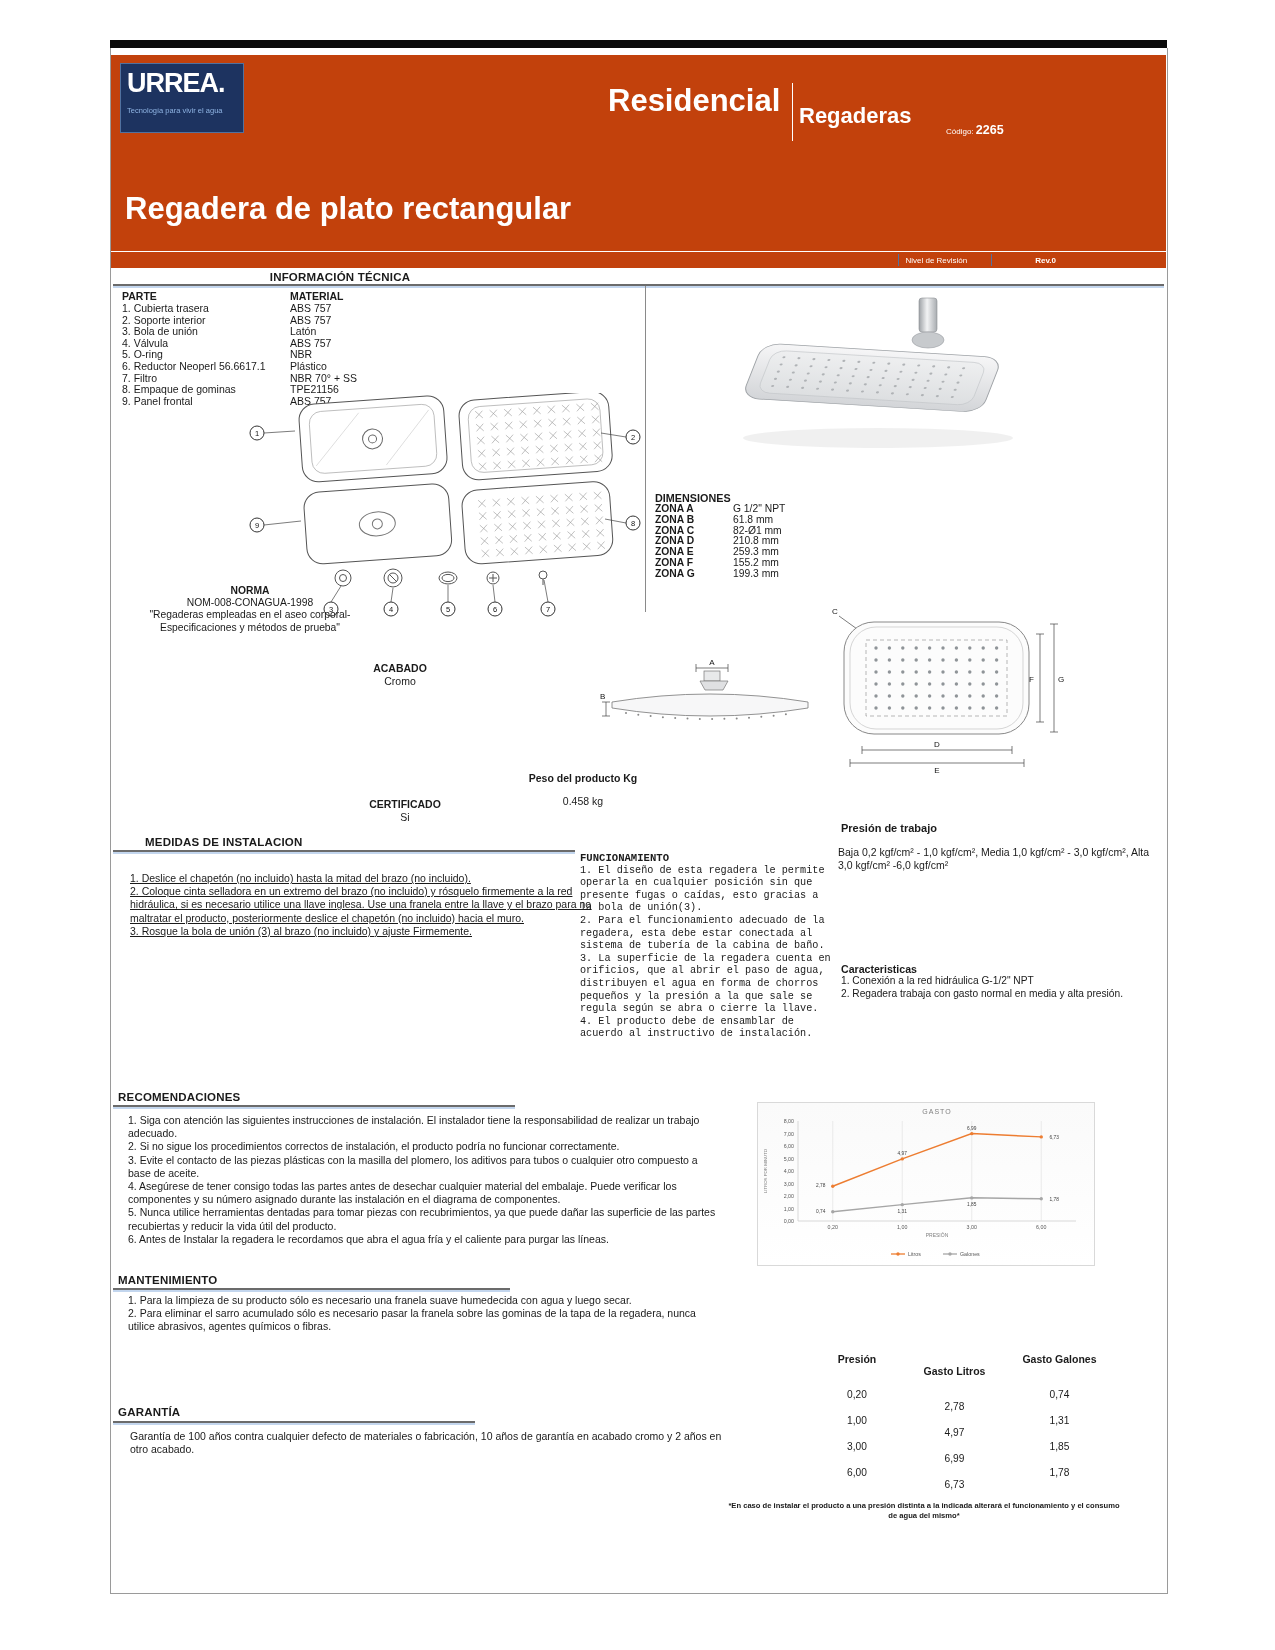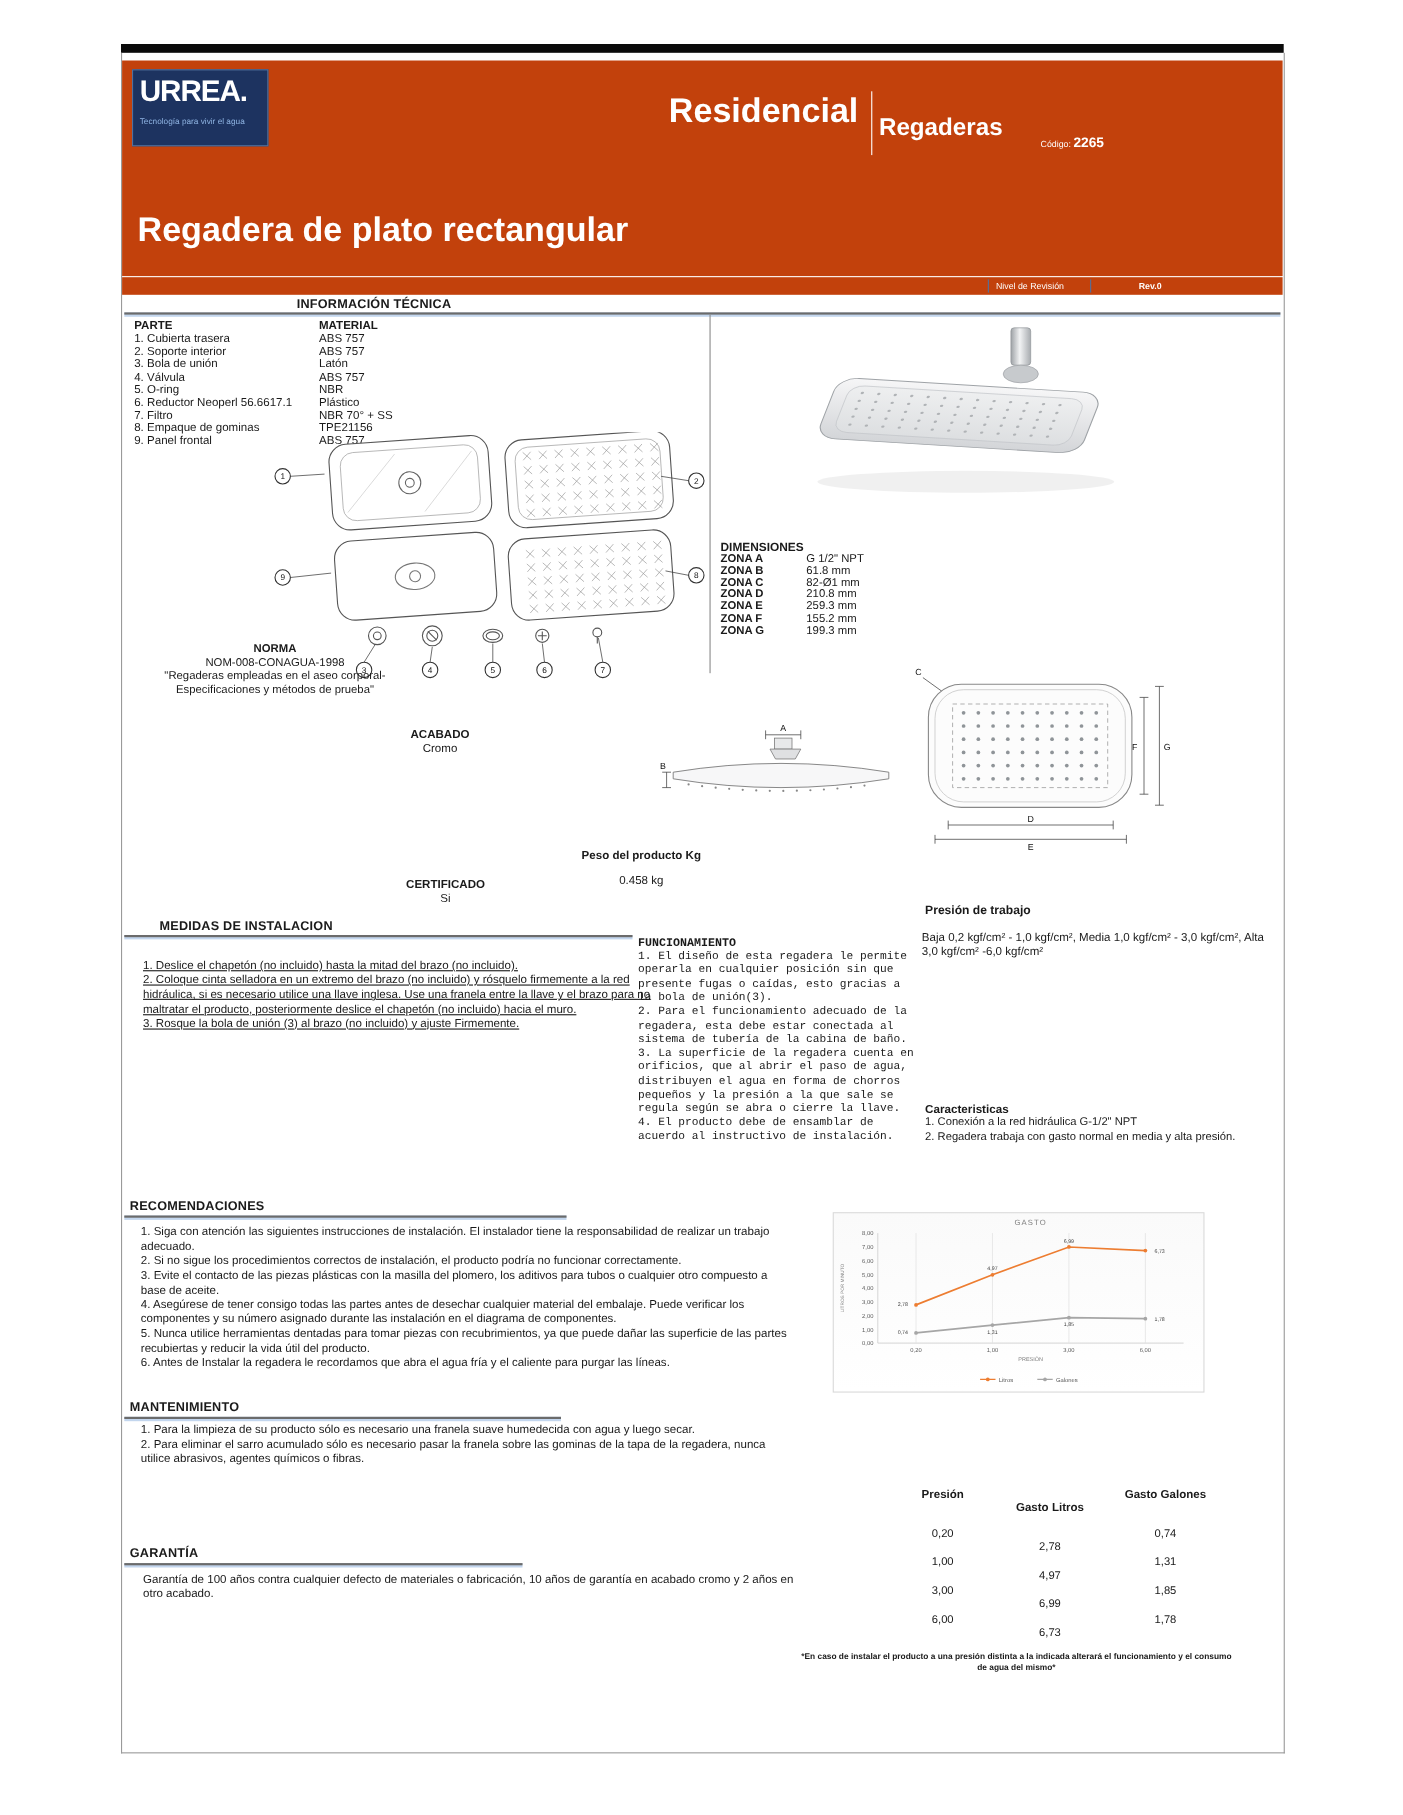--- a/index.html
+++ b/index.html
@@ -644,21 +644,21 @@
         <div class="li">2. Para el funcionamiento adecuado de la regadera, esta debe estar conectada al sistema de tubería de la cabina de baño.</div>
         <div class="li">3. La superficie de la regadera cuenta en orificios, que al abrir el paso de agua, distribuyen el agua en forma de chorros pequeños y la presión a la que sale se regula según se abra o cierre la llave.</div>
         <div class="li">4. El producto debe de ensamblar de acuerdo al instructivo de instalación.</div>
       </div>
   </div>
 
   <div class="abs b" style="left:841px;top:822px;font-size:11px;">Presión de trabajo</div>
   <div class="abs body-txt" style="left:838px;top:846px;width:324px;">Baja 0,2 kgf/cm² - 1,0 kgf/cm², Media  1,0 kgf/cm² - 3,0 kgf/cm²,  Alta  3,0 kgf/cm² -6,0 kgf/cm²</div>
 
   <div class="abs" style="left:841px;top:963px;width:324px;">
-    <div class="b" style="font-size:10.6px;line-height:12.4px;margin-top:40px;">Caracteristicas</div>
+    <div class="b" style="font-size:10.6px;line-height:12.4px;">Caracteristicas</div>
     <div class="small-txt" id="caracteristicas-list">
         <div class="li">1. Conexión a la red hidráulica G-1/2" NPT</div>
         <div class="li">2. Regadera trabaja con gasto normal en media y alta presión.</div>
       </div>
   </div>
 
   <div class="abs h-sec" style="left:118px;top:1091px;">RECOMENDACIONES</div>
   <div class="abs rule" style="left:113px;top:1105px;width:402px;"></div>
   <div class="abs body-txt" id="recomendaciones-list" style="left:128px;top:1114px;width:588px;">
       <div class="li">1. Siga con atención las siguientes instrucciones de instalación. El instalador tiene la responsabilidad de realizar un trabajo adecuado.</div>

